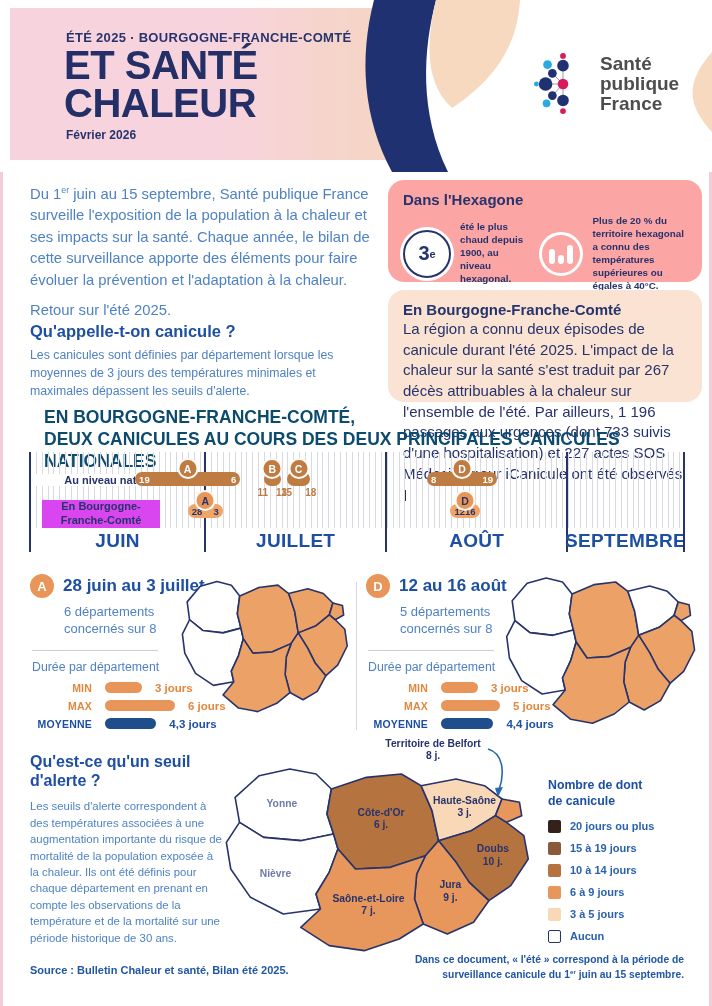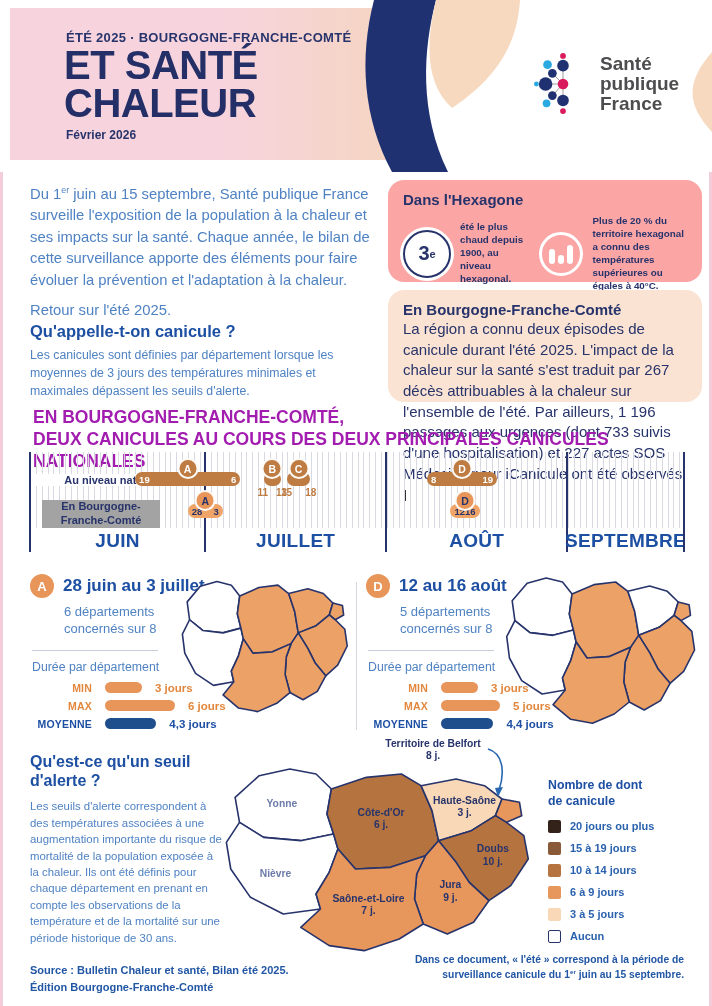--- a/index.html
+++ b/index.html
@@ -35,28 +35,28 @@
   .circleBars{flex:none;width:44px;height:44px;border-radius:50%;border:3px solid #fff;box-sizing:border-box;display:flex;align-items:flex-end;justify-content:center;gap:3px;padding-bottom:9px;}
   .circleBars i{display:block;width:6px;border-radius:3px;background:#fff;}
   .b1{height:15px;} .b2{height:9px;} .b3{height:19px;}
 
   .box-bfc{position:absolute;left:388px;top:290px;width:314px;height:112px;background:#FAE3D2;border-radius:16px;box-sizing:border-box;padding:11px 15px;}
   .box-bfc h3{margin:0 0 1px 0;font-size:15px;font-weight:800;color:#27336B;}
   .box-bfc p{margin:0;font-size:15px;font-weight:400;line-height:1.38;color:#27336B;}
   .caret{display:inline-block;width:1px;height:11px;background:#333;margin-left:2px;vertical-align:-1px;}
 
   
-  .tl-title{position:absolute;left:33px;top:407px;font-size:17.5px;font-weight:800;line-height:1.25;color:#a21caf;}
+  .tl-title{position:absolute;left:44px;top:407px;font-size:17.5px;font-weight:800;line-height:1.25;color:#0c4a6e;}
   .tl-strip{position:absolute;left:30px;top:452px;width:654px;height:104px;}
   .tl-ticks{position:absolute;left:0;top:0;width:100%;height:76px;
             background:repeating-linear-gradient(90deg,#D9DAE1 0 1px,transparent 1px 5.85px);}
   .tl-bound{position:absolute;top:0;height:100px;width:2px;background:#27336B;}
   .tl-month{position:absolute;top:78px;transform:translateX(-50%);font-size:19px;font-weight:800;color:#1D4FA3;letter-spacing:.3px;white-space:nowrap;}
   .tl-rowlab1{position:absolute;left:4px;top:22px;width:128px;text-align:right;font-size:11px;font-weight:700;color:#27336B;z-index:2;background:#fff;}
-  .tl-rowlab2{position:absolute;left:12px;top:48px;width:118px;text-align:center;font-size:11px;font-weight:700;color:#27336B;line-height:1.25;z-index:2;background:#a3a3a3;}
+  .tl-rowlab2{position:absolute;left:12px;top:48px;width:118px;text-align:center;font-size:11px;font-weight:700;color:#27336B;line-height:1.25;z-index:2;background:#d946ef;}
   .tl-bar{position:absolute;height:14px;border-radius:8px;display:flex;justify-content:space-between;align-items:center;padding:0 4px;box-sizing:border-box;font-size:9.5px;font-weight:700;z-index:3;}
   .tl-bar.national{background:#BE7B42;color:#fff;top:20px;}
   .tl-bar.regional{background:#F0A468;color:#27336B;top:52px;}
   .tl-badge{position:absolute;top:-14px;left:50%;transform:translateX(-50%);width:21px;height:21px;box-sizing:border-box;border-radius:50%;border:2px solid #FDF9F4;display:flex;align-items:center;justify-content:center;font-size:10.5px;font-weight:800;}
   .national .tl-badge{background:#BE7B42;color:#fff;}
   .regional .tl-badge{background:#E8955A;color:#27336B;}
   .tl-bar .under{position:absolute;top:15px;left:-6px;right:-6px;display:flex;justify-content:space-between;font-size:10px;font-weight:700;color:#BE7B42;}
 
   
   .episode{position:absolute;top:574px;height:168px;}
@@ -413,18 +413,17 @@
         </div>
         <div class="lg-item">
           <span class="lg-swatch aucun"></span>
           <span class="lg-label">Aucun</span>
         </div>
       </div>
   </div>
 
   <div class="foot-src">
     <div>Source : Bulletin Chaleur et santé, Bilan été 2025.</div>
-    <div>Édition Bourgogne-Franche-Comté</div>
   </div>
   <div class="foot-note">
     <span>Dans ce document, « l'été » correspond à la période de surveillance canicule du 1</span><sup>er</sup><span> juin au 15 septembre.</span>
   </div>
 </div>
 
 </body></html>

